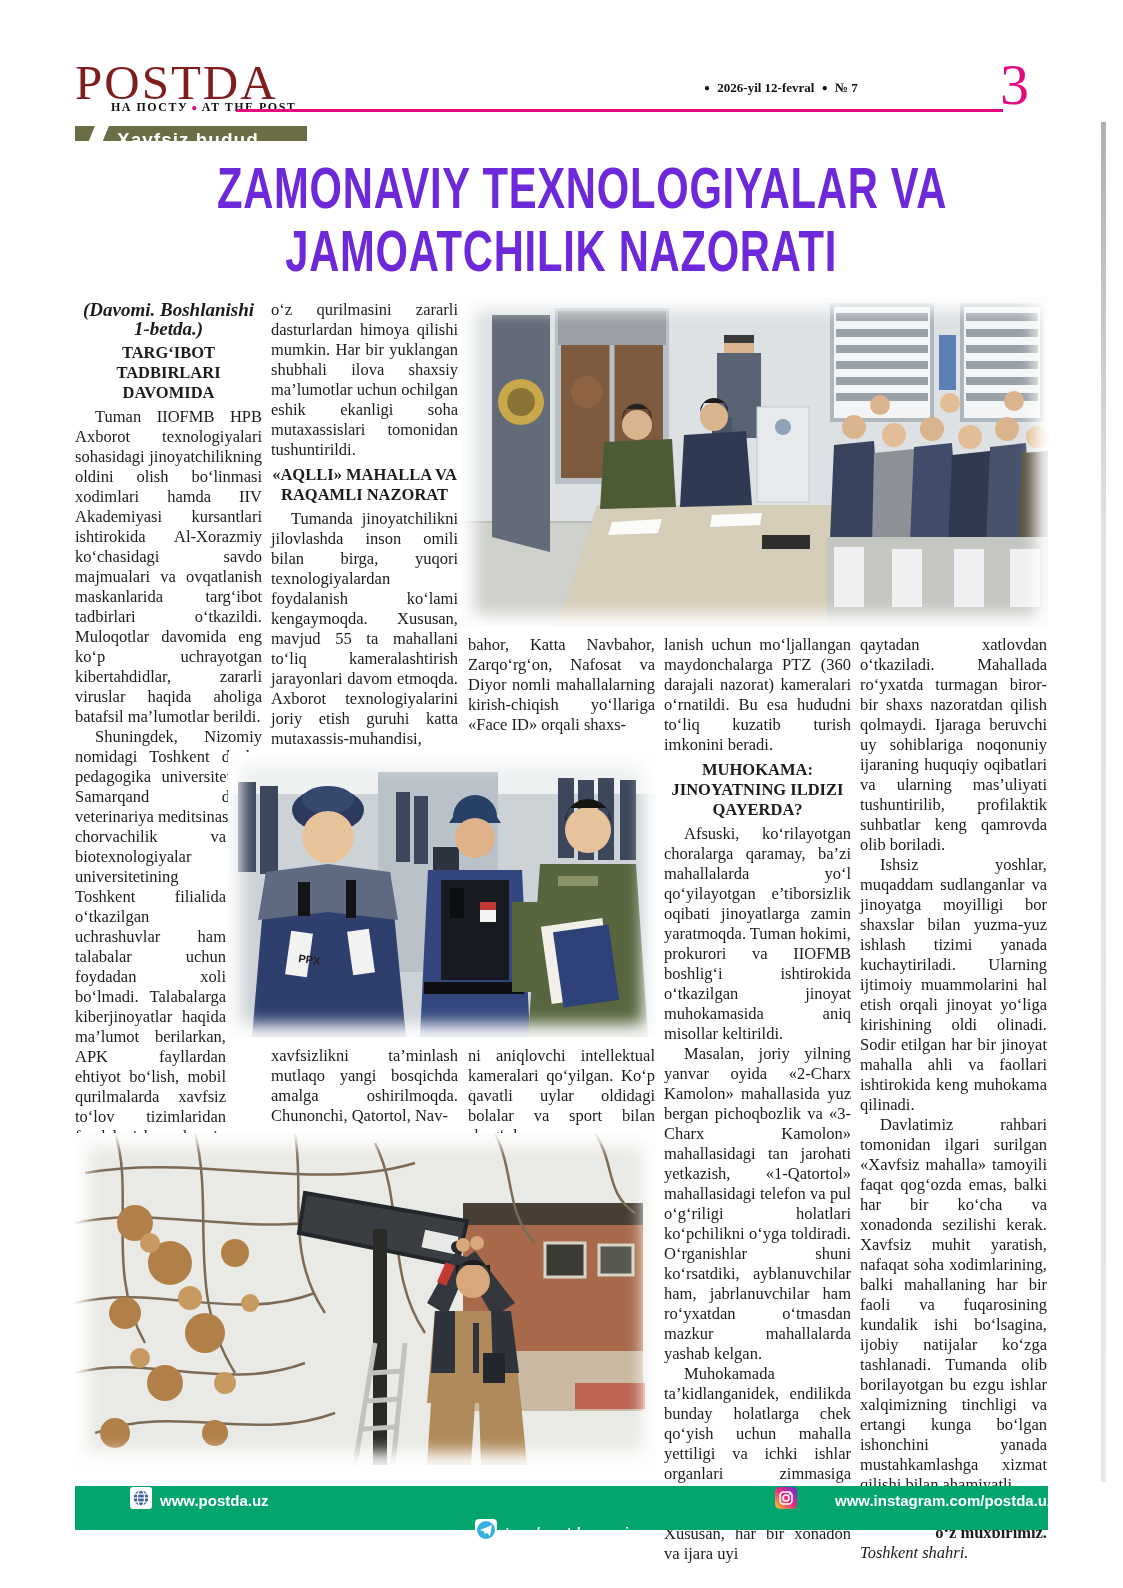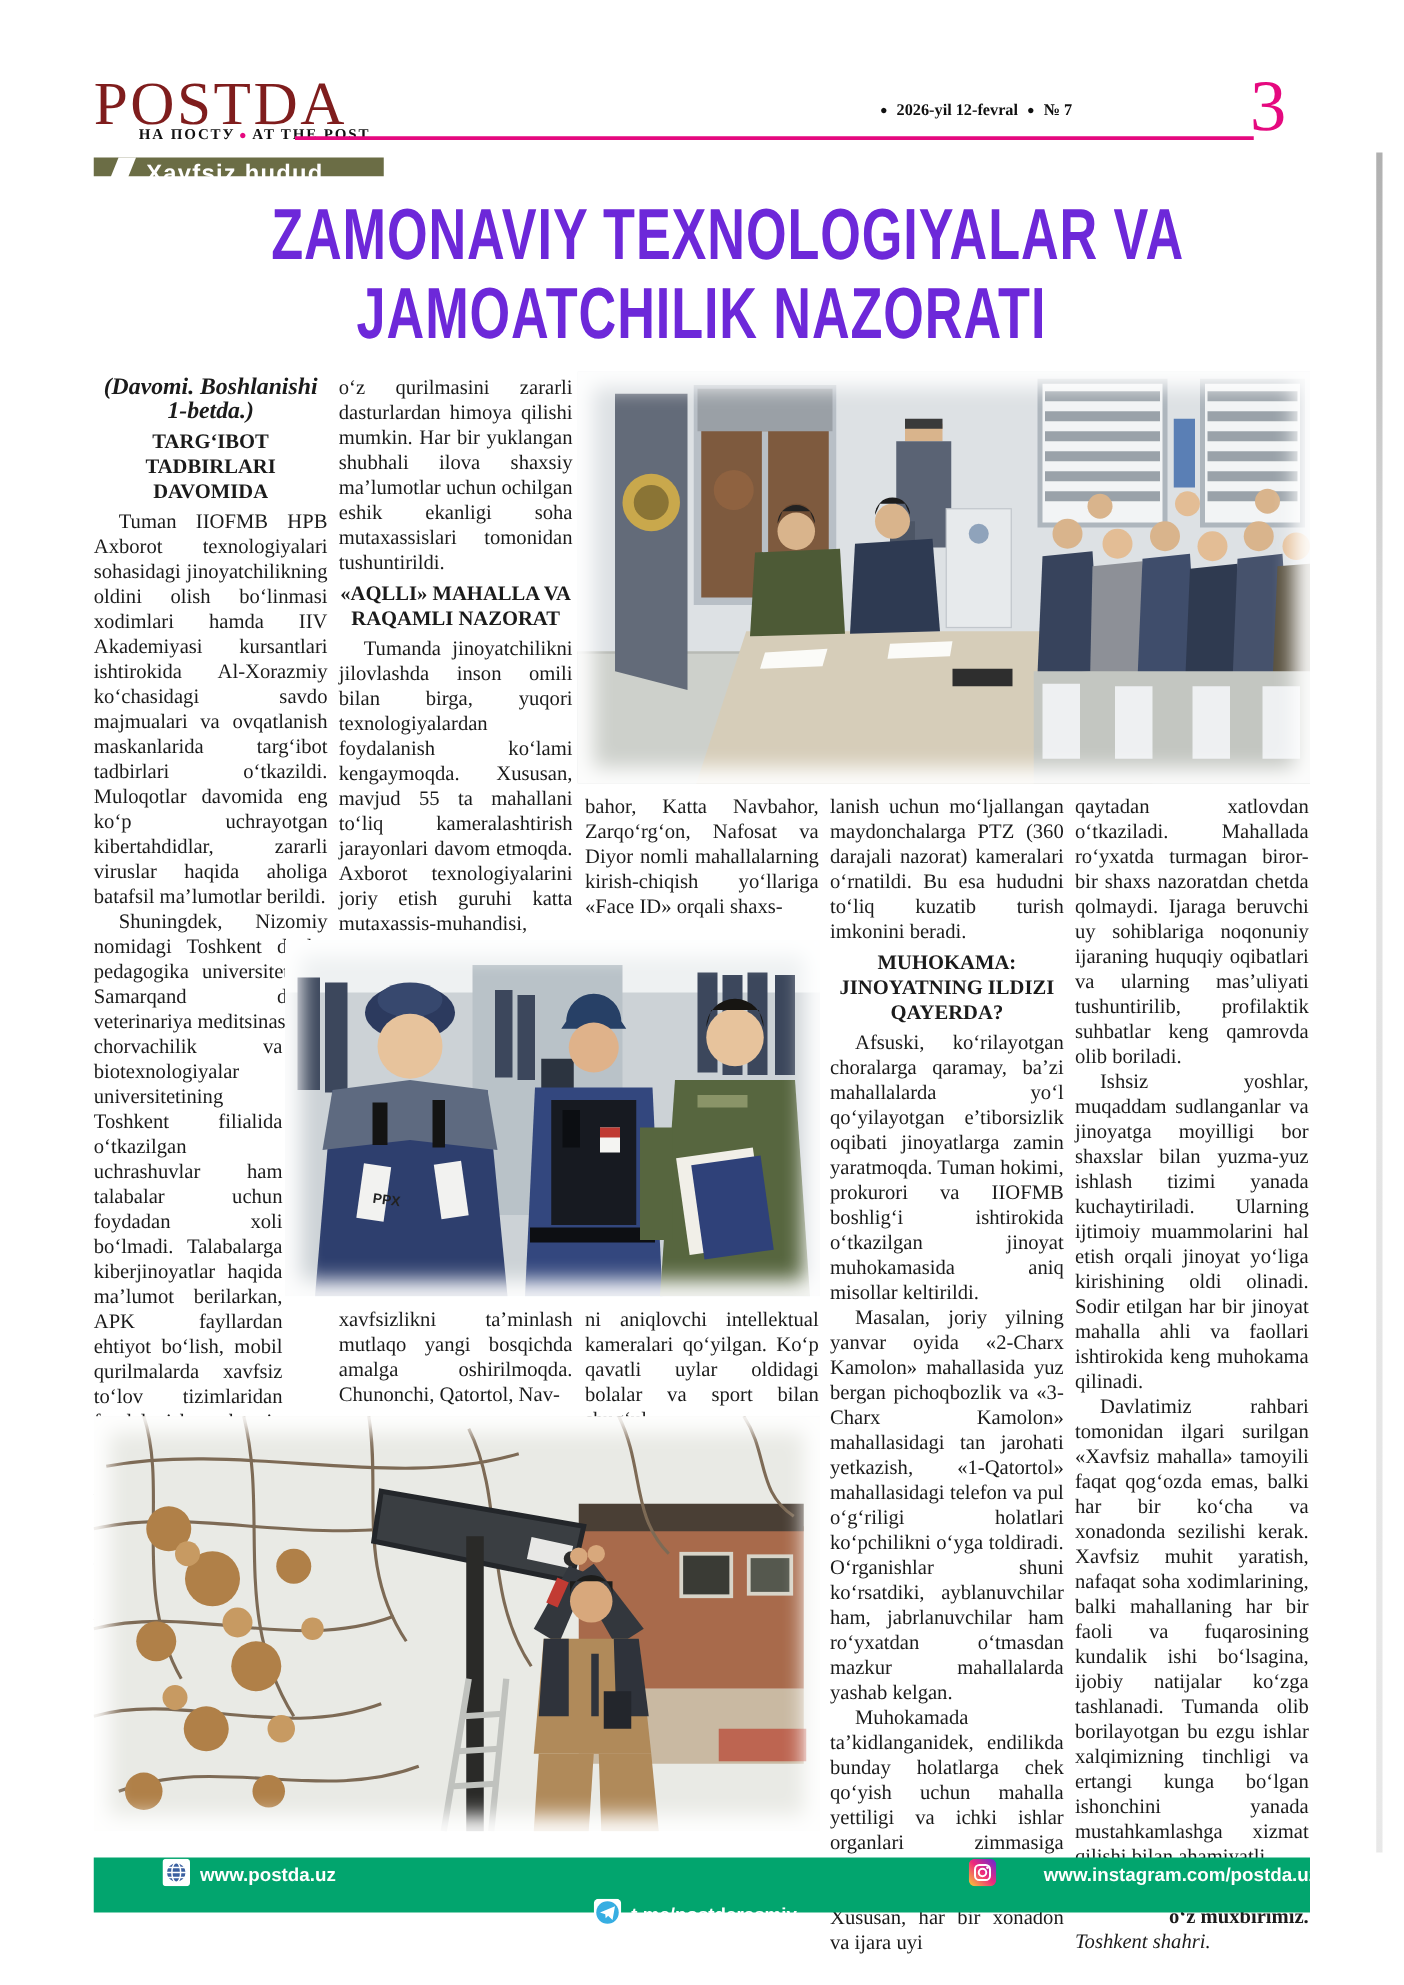--- a/index.html
+++ b/index.html
@@ -115,21 +115,21 @@
 
   <div class="col" style="left:664px;top:635px;">
     <p class="noindent">lanish uchun mo‘ljallangan maydonchalarga PTZ (360 darajali nazorat) kameralari o‘rnatildi. Bu esa hududni to‘liq kuzatib turish imkonini beradi.</p>
     <p class="chead">MUHOKAMA: JINOYATNING ILDIZI QAYERDA?</p>
     <p>Afsuski, ko‘rilayotgan choralarga qaramay, ba’zi mahallalarda yo‘l qo‘yilayotgan e’tiborsizlik oqibati jinoyatlarga zamin yaratmoqda. Tuman hokimi, prokurori va IIOFMB boshlig‘i ishtirokida o‘tkazilgan jinoyat muhokamasida aniq misollar keltirildi.</p>
     <p>Masalan, joriy yilning yanvar oyida «2-Charx Kamolon» mahallasida yuz bergan pichoqbozlik va «3-Charx Kamolon» mahallasidagi tan jarohati yetkazish, «1-Qatortol» mahallasidagi telefon va pul o‘g‘riligi holatlari ko‘pchilikni o‘yga toldiradi. O‘rganishlar shuni ko‘rsatdiki, ayblanuvchilar ham, jabrlanuvchilar ham ro‘yxatdan o‘tmasdan mazkur mahallalarda yashab kelgan.</p>
     <p>Muhokamada ta’kidlanganidek, endilikda bunday holatlarga chek qo‘yish uchun mahalla yettiligi va ichki ishlar organlari zimmasiga kechiktirib bo‘lmaydigan vazifalar yuklatildi. Xususan, har bir xonadon va ijara uyi</p>
   </div>
 
   <div class="col" style="left:860px;top:635px;">
-    <p class="noindent">qaytadan xatlovdan o‘tkaziladi. Mahallada ro‘yxatda turmagan biror-bir shaxs nazoratdan chetda qolmaydi. Ijaraga beruvchi uy sohiblariga noqonuniy ijaraning huquqiy oqibatlari va ularning mas’uliyati tushuntirilib, profilaktik suhbatlar keng qamrovda olib boriladi.</p>
+    <p class="noindent">qaytadan xatlovdan o‘tkaziladi. Mahallada ro‘yxatda turmagan biror-bir shaxs nazoratdan qilish qolmaydi. Ijaraga beruvchi uy sohiblariga noqonuniy ijaraning huquqiy oqibatlari va ularning mas’uliyati tushuntirilib, profilaktik suhbatlar keng qamrovda olib boriladi.</p>
     <p>Ishsiz yoshlar, muqaddam sudlanganlar va jinoyatga moyilligi bor shaxslar bilan yuzma-yuz ishlash tizimi yanada kuchaytiriladi. Ularning ijtimoiy muammolarini hal etish orqali jinoyat yo‘liga kirishining oldi olinadi. Sodir etilgan har bir jinoyat mahalla ahli va faollari ishtirokida keng muhokama qilinadi.</p>
     <p>Davlatimiz rahbari tomonidan ilgari surilgan «Xavfsiz mahalla» tamoyili faqat qog‘ozda emas, balki har bir ko‘cha va xonadonda sezilishi kerak. Xavfsiz muhit yaratish, nafaqat soha xodimlarining, balki mahallaning har bir faoli va fuqarosining kundalik ishi bo‘lsagina, ijobiy natijalar ko‘zga tashlanadi. Tumanda olib borilayotgan bu ezgu ishlar xalqimizning tinchligi va ertangi kunga bo‘lgan ishonchini yanada mustahkamlashga xizmat qilishi bilan ahamiyatli.</p>
     <p class="byline">Sarvar SOBIROV,</p>
     <p class="byline">o‘z muxbirimiz.</p>
     <p class="city">Toshkent shahri.</p>
   </div>
 
   <div class="photo" style="left:462px;top:297px;width:586px;height:330px;">
     <svg width="586" height="330" viewBox="0 0 586 330">
       <rect width="586" height="330" fill="#dde1e4"></rect>

